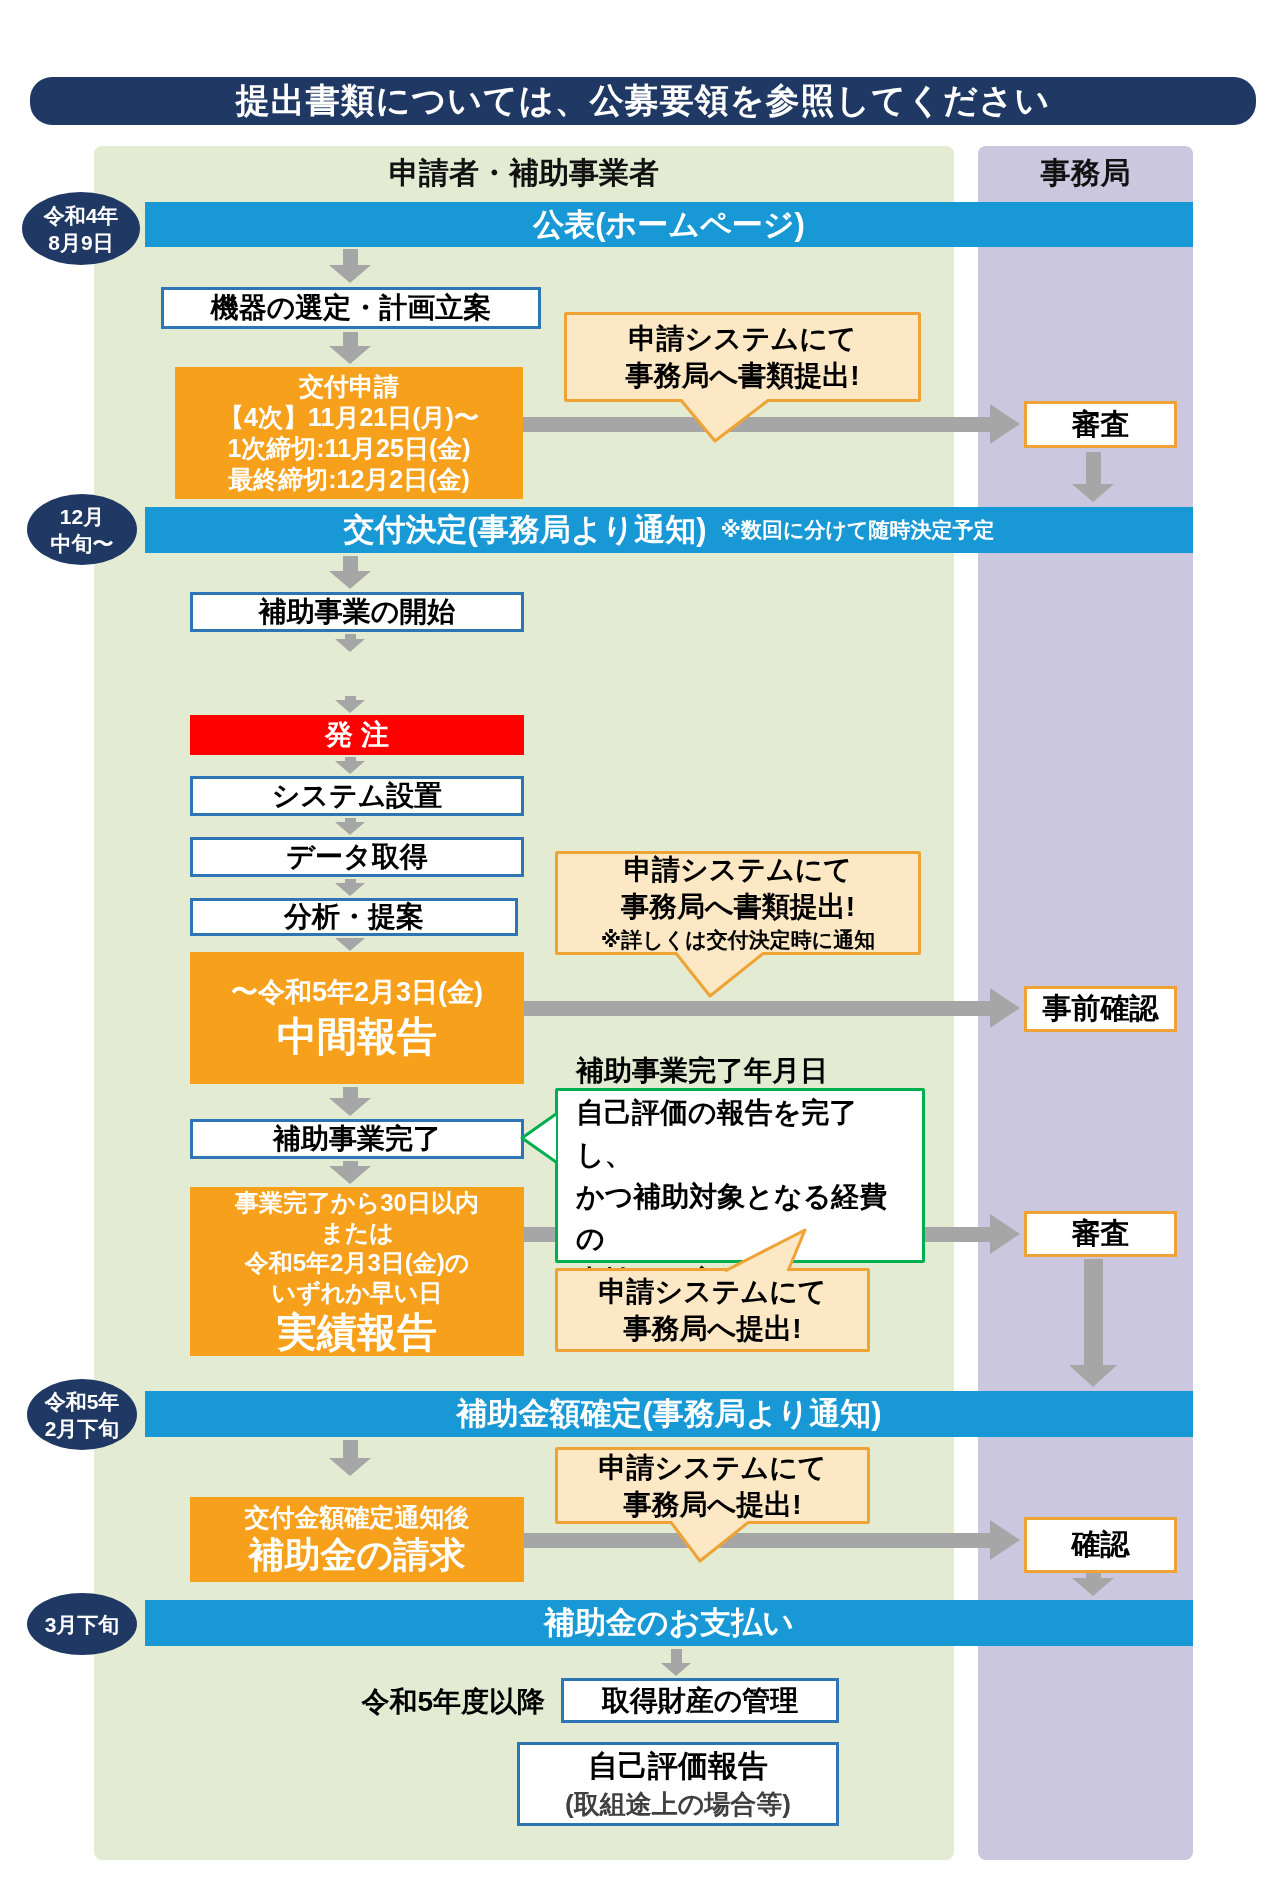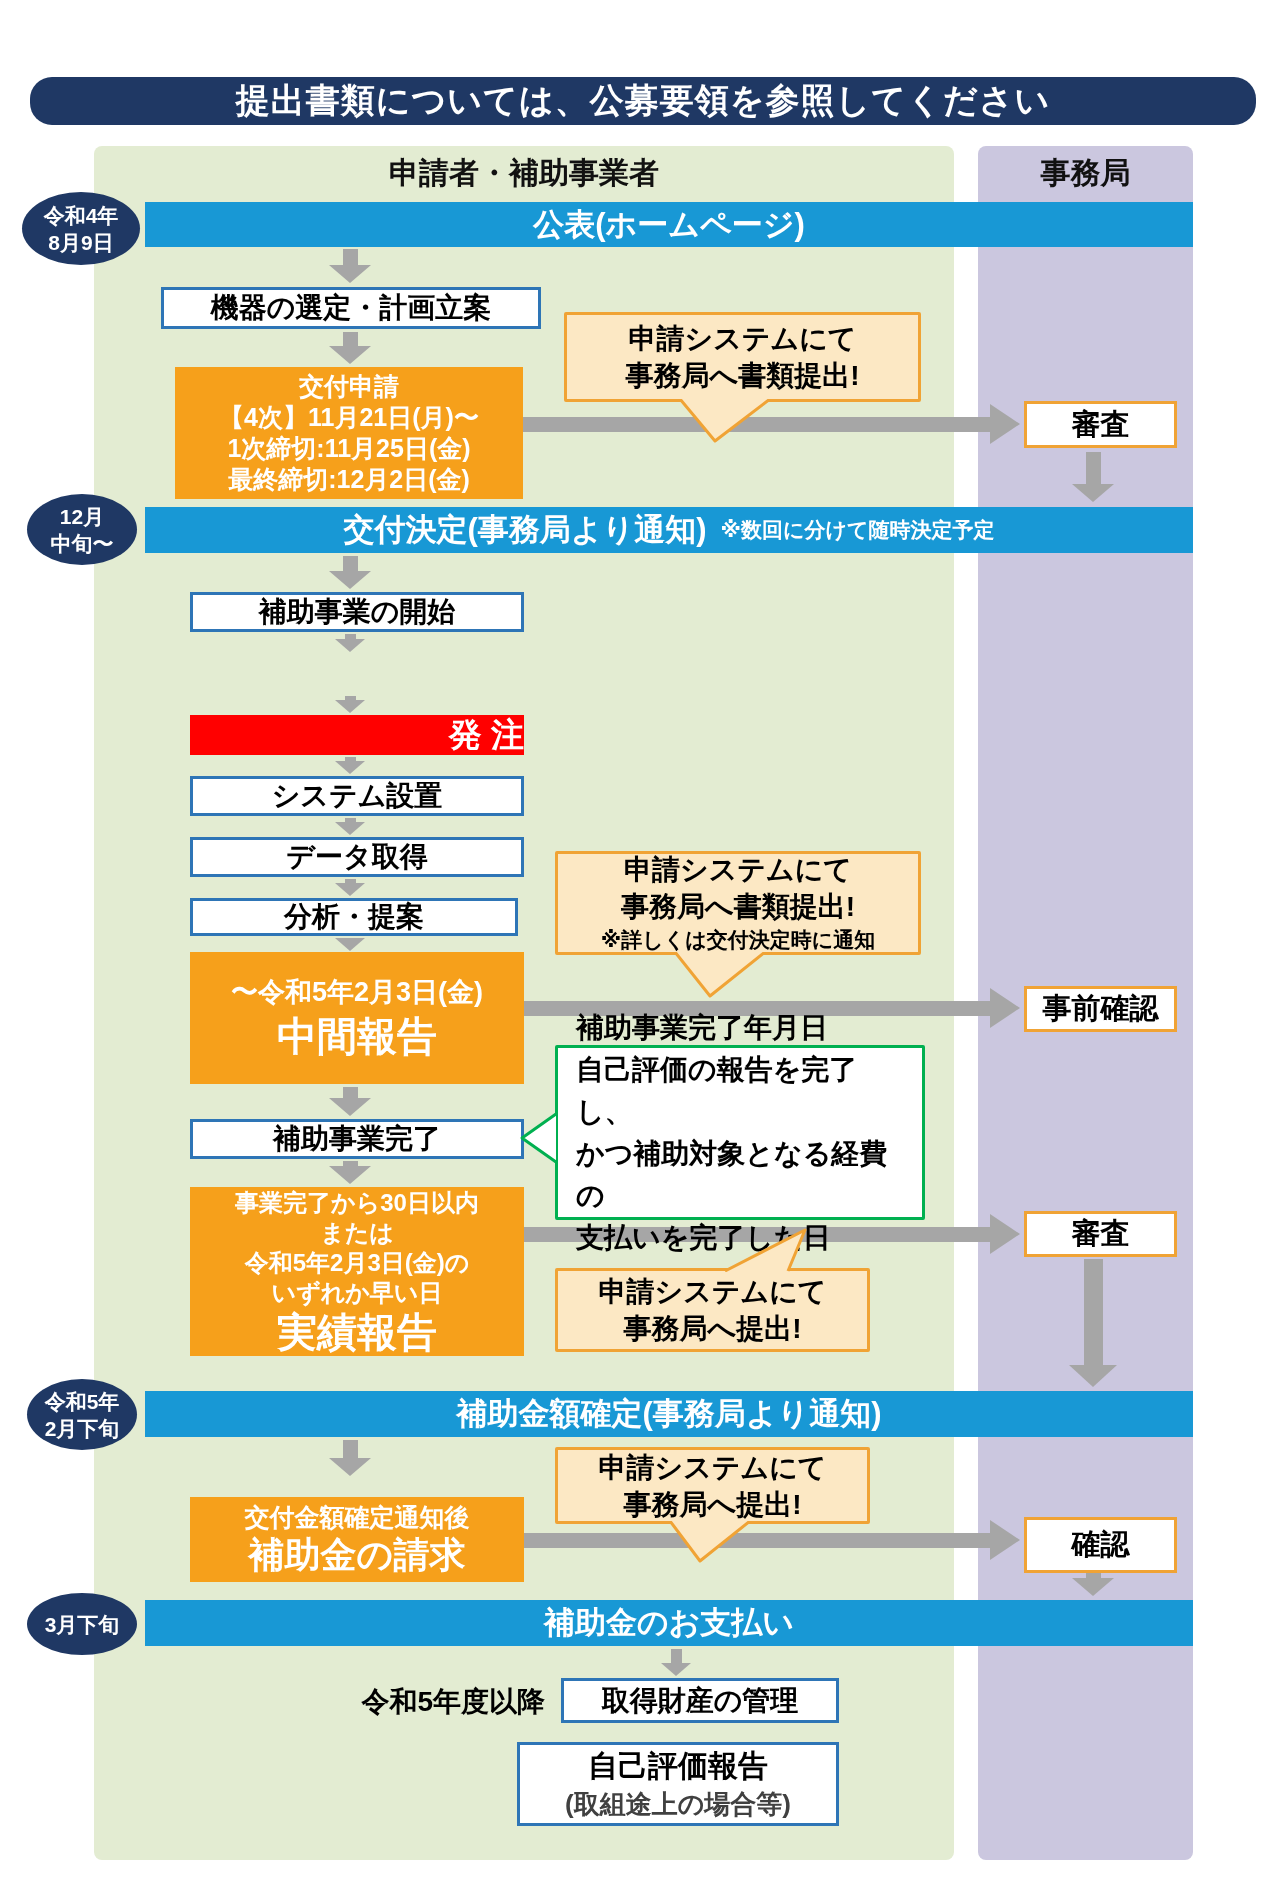--- a/index.html
+++ b/index.html
@@ -18,21 +18,21 @@
   .colbg.purple{background:#CBC7DF}
   .colheader{display:flex;align-items:center;justify-content:center;font-weight:bold;font-size:30px;color:#111;z-index:2}
 
   .bluebar{background:#1898D5;color:#fff;font-weight:bold;display:flex;align-items:center;justify-content:center;font-size:31px;z-index:2}
   .bluebar .note{font-size:21px;margin-left:14px}
 
   .badge{background:#1F3864;border-radius:50%;color:#fff;font-weight:bold;font-size:21px;line-height:27px;display:flex;flex-direction:column;align-items:center;justify-content:center;text-align:center}
 
   .whitebox{background:#fff;border:3px solid #2E75B6;display:flex;flex-direction:column;align-items:center;justify-content:center;font-weight:bold;color:#000;font-size:28px;z-index:2}
   .officebox{background:#fff;border:3px solid #F0A335;display:flex;align-items:center;justify-content:center;font-weight:bold;color:#000;font-size:29px;z-index:2}
-  .redbox{background:#FF0000;color:#fff;font-weight:bold;display:flex;align-items:center;justify-content:flex-end;font-size:33px;z-index:2}
+  .redbox{background:#FF0000;color:#fff;font-weight:bold;display:flex;align-items:center;justify-content:center;font-size:28px;z-index:2}
   .orangebox{background:#F6A01B;color:#fff;font-weight:bold;display:flex;flex-direction:column;align-items:center;justify-content:center;text-align:center;z-index:2}
   .orangebox span{font-size:25px;line-height:31px}
   .orangebox .big{font-size:40px;line-height:48px}
   .orangebox.interim span.first{font-size:27px;margin-bottom:4px}
   .orangebox.final span.sm{font-size:24px;line-height:30px}
   .orangebox.billing .l1{font-size:25px}
   .orangebox.billing .big{font-size:36px;line-height:44px}
 
   .callout{background:#FCE8C4;border:3px solid #F0A335;display:flex;flex-direction:column;align-items:center;justify-content:center;font-weight:bold;color:#000;z-index:3;border-radius:2px}
   .callout span{font-size:28px;line-height:37px}
@@ -213,21 +213,21 @@
   </div>
 
   <div class="abs arrow arr-down" style="left:328px;top:1087px;width:44px;height:29px">
       <div class="shaft"></div>
       <div class="head"></div>
     </div>
   <div class="abs whitebox" style="left:190px;top:1119px;width:334px;height:40px">
     <span>補助事業完了</span>
   </div>
 
-  <div class="abs callout greenline" style="left:555px;top:1045px;width:370px;height:175px">
+  <div class="abs callout greenline" style="left:555px;top:1088px;width:370px;height:175px">
     <span>補助事業完了年月日</span>
     <span>自己評価の報告を完了し、</span>
     <span>かつ補助対象となる経費の</span>
     <span>支払いを完了した日</span>
   </div>
   <svg class="abs call" style="left:518px;top:1112px" width="40" height="52">
       <path d="M38,2 L4,26 L38,50" fill="#ffffff" stroke="#00B050" stroke-width="3" stroke-linejoin="round"></path>
     </svg>
 
   <div class="abs arrow arr-down" style="left:328px;top:1161px;width:44px;height:23px">

